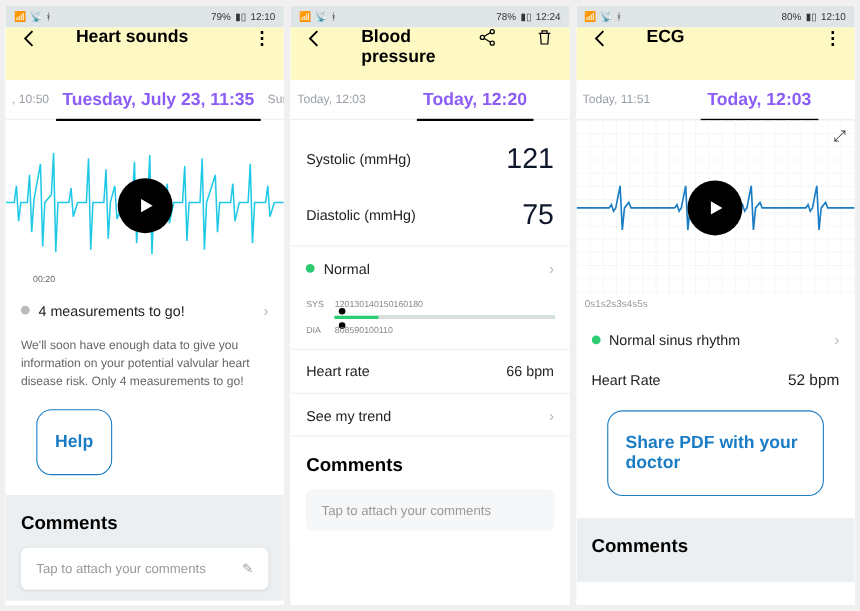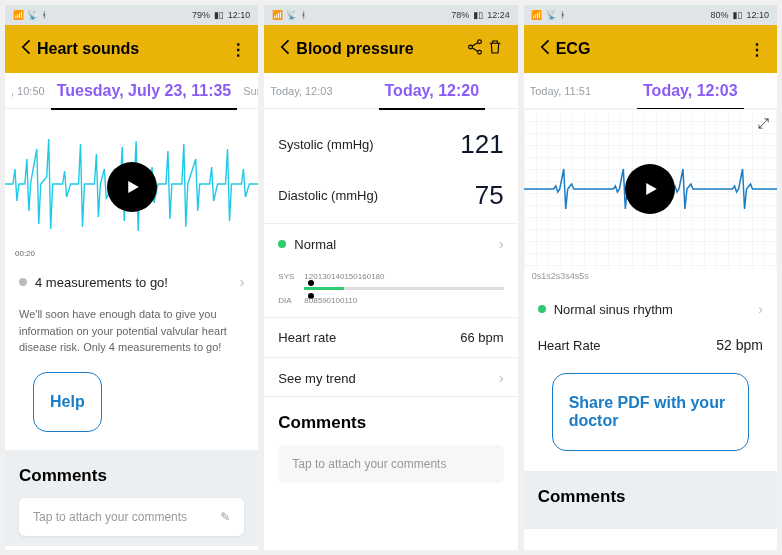--- a/index.html
+++ b/index.html
@@ -1,35 +1,35 @@
 <!DOCTYPE html>
 <html><head>
 <meta charset="utf-8">
 <style>
 *{box-sizing:border-box;margin:0;padding:0;font-family:-apple-system,BlinkMacSystemFont,Arial,sans-serif}
 body{background:#f0f0f0;display:flex;gap:6px;padding:5px}
 .screen{width:255px;height:545px;background:#fff;overflow:hidden;display:flex;flex-direction:column;position:relative}
 .statusbar{height:20px;background:#dfe4e7;display:flex;align-items:center;justify-content:space-between;padding:0 8px;font-size:9px;color:#333}
 .statusbar .left{display:flex;gap:3px;align-items:center}
 .statusbar .right{display:flex;gap:4px;align-items:center}
-.header{height:48px;background:#eab308;display:flex;align-items:center;padding:0 12px;gap:0}
+.header{height:48px;background:#fef9c3;display:flex;align-items:flex-start;padding:0 12px;gap:32px}
 .header .title{font-size:16px;font-weight:700;color:#000;flex:1}
 .header .icon{width:20px;flex:0 0 auto}
 .tabs{height:36px;background:#fff;display:flex;align-items:center;border-bottom:1px solid #eee;position:relative}
 .tab{font-size:11px;color:#9aa0a6;padding:0 6px;white-space:nowrap}
 .tab.active{color:#8b5cf6;font-weight:700;font-size:16px}
 .tab.active.underline{position:relative}
 .tab.active.underline::after{content:"";position:absolute;left:0;right:0;bottom:-10px;height:2px;background:#000}
 .tabs.spread{justify-content:space-between;padding:0 0}
 .body{flex:1;overflow:hidden;background:#fff}
 .waveform{height:155px;position:relative;display:flex;align-items:center;justify-content:center}
 .wf-svg{position:absolute;left:0;right:0;top:20px;height:110px;width:100%}
 .playbtn{width:50px;height:50px;border-radius:50%;background:#000;display:flex;align-items:center;justify-content:center;z-index:2}
 .playbtn svg{width:18px;height:18px;fill:#fff}
-.timestamp-small{position:absolute;left:10px;bottom:6px;font-size:8px;color:#666}
+.timestamp-small{position:absolute;left:25px;bottom:6px;font-size:8px;color:#666}
 .row{display:flex;align-items:center;padding:10px 14px;font-size:13px;color:#222}
 .row .label{flex:1}
 .row .val{font-weight:400}
 .row.big .val{font-size:26px;font-weight:500;color:#0f172a}
 .row.dot .dot{width:8px;height:8px;border-radius:50%;margin-right:8px}
 .dot.grey{background:#bbb}
 .dot.green{background:#2ecc71}
 .chev{color:#bbb;font-size:14px;margin-left:6px}
 .infotext{padding:6px 14px;font-size:11px;color:#666;line-height:1.5}
 .helpbtn{margin:10px 28px;border:1.5px solid #1a7cc4;color:#1a7cc4;background:#fff;border-radius:14px;padding:20px 16px;font-size:16px;font-weight:600;display:inline-block}

